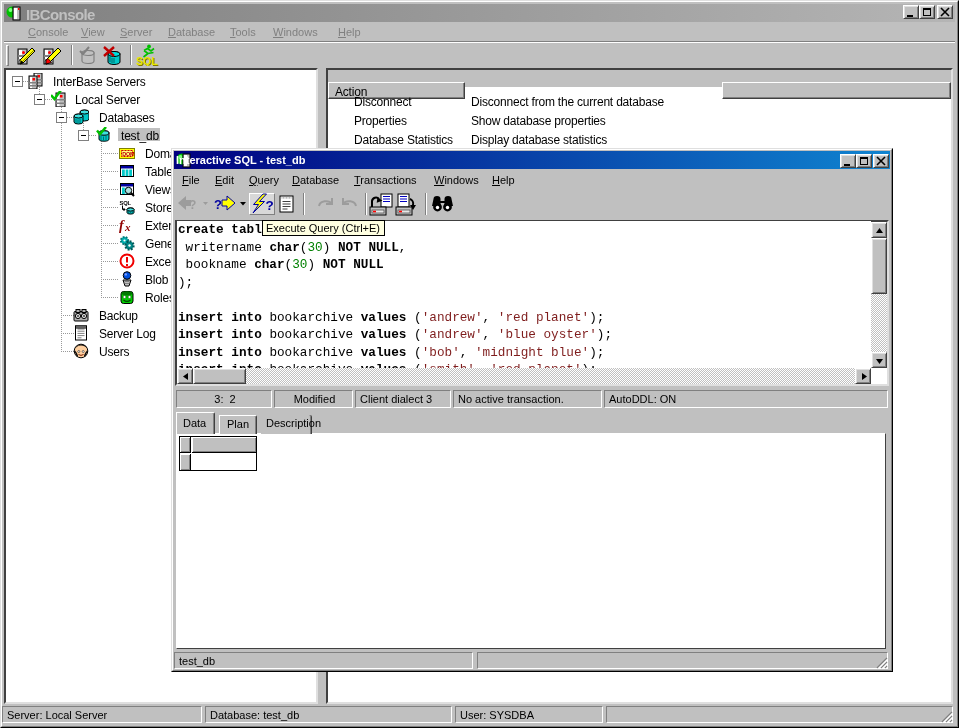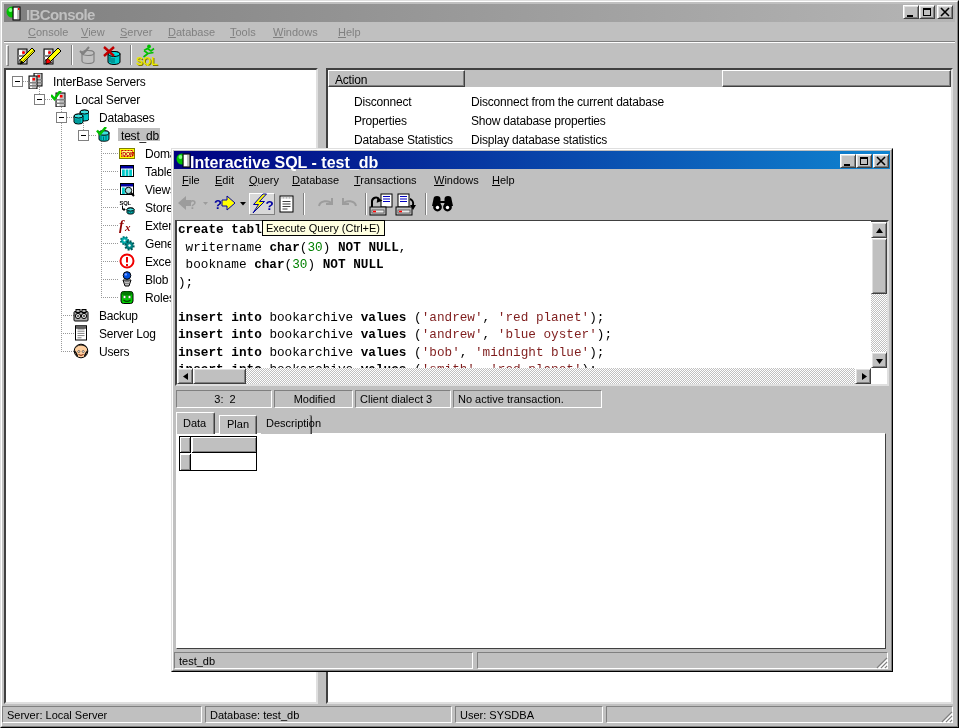--- a/index.html
+++ b/index.html
@@ -7,21 +7,21 @@
 .abs{position:absolute;}
 .btn3d{background:#c0c0c0;border-top:1px solid #fff;border-left:1px solid #fff;border-right:1px solid #404040;border-bottom:1px solid #404040;box-shadow:inset 1px 1px 0 #dfdfdf,inset -1px -1px 0 #808080;}
 .u{text-decoration:underline;}
 .icon{position:absolute;width:16px;height:16px;}
 .dotv{position:absolute;width:1px;background-image:repeating-linear-gradient(to bottom,#999 0 1px,transparent 1px 2px);}
 .doth{position:absolute;height:1px;background-image:repeating-linear-gradient(to right,#999 0 1px,transparent 1px 2px);}
 .expbox{position:absolute;width:11px;height:11px;background:#fff;border:1px solid #808080;}
 .expbox i{position:absolute;left:2px;top:4px;width:5px;height:1px;background:#000;}
 .sbar{position:absolute;background:#c0c0c0;border-top:1px solid #808080;border-left:1px solid #808080;border-bottom:1px solid #fff;border-right:1px solid #fff;}
 .sbar span{position:absolute;left:4px;top:2px;white-space:nowrap;}
-.hdrbtn{position:absolute;background:#c0c0c0;border-top:1px solid #fff;border-left:1px solid #fff;border-right:1px solid #404040;border-bottom:1px solid #404040;box-shadow:inset -1px -1px 0 #808080;}
+.hdrbtn{position:absolute;background:#c0c0c0;border-top:1px solid #fff;border-left:1px solid #fff;border-right:1px solid #404040;border-bottom:1px solid #404040;box-shadow:inset -1px -1px 0 #808080;margin-top:12px;}
 .track{background:repeating-conic-gradient(#fff 0% 25%,#c0c0c0 0% 50%) 0 0/2px 2px;}
 .thumb{position:absolute;background:#c0c0c0;border-top:1px solid #fff;border-left:1px solid #fff;border-right:1px solid #404040;border-bottom:1px solid #404040;box-shadow:inset 1px 1px 0 #dfdfdf,inset -1px -1px 0 #808080;}
 .kw{font-weight:bold;}
 .num{color:#008000;}
 .str{color:#7f1d1d;}
 </style></head>
 <body>
 
 <div class="abs" style="left:0;top:0;width:959px;height:728px;background:#c0c0c0;
  border-top:1px solid #dfdfdf;border-left:1px solid #dfdfdf;border-right:1px solid #000;border-bottom:1px solid #000;"></div>
@@ -348,21 +348,21 @@
 
 <div class="abs" style="left:2px;top:2px;width:716px;height:18px;background:linear-gradient(90deg,#000080,#1084d0);"></div>
 <div class="abs" style="left:4px;top:3px;width:16px;height:16px;">
 <svg width="16" height="16" viewBox="0 0 16 16">
         <circle cx="6" cy="7" r="5.5" fill="#00c000"></circle>
         <circle cx="4.5" cy="5" r="2" fill="#80ff80"></circle>
         <rect x="7" y="2" width="7" height="13" fill="#c0c0c0" stroke="#000" stroke-width="1"></rect>
         <rect x="8" y="3" width="3" height="11" fill="#fff"></rect>
       </svg>
 </div>
-<div class="abs" style="left:18px;top:5px;color:#fff;font-weight:bold;font-size:16px;letter-spacing:0;">Interactive SQL - test_db</div>
+<div class="abs" style="left:4px;top:5px;color:#fff;font-weight:bold;font-size:11px;letter-spacing:0;">Interactive SQL - test_db</div>
 <div class="abs btn3d" style="left:668px;top:5px;width:16px;height:14px;">
       <div class="abs" style="left:3px;top:9px;width:6px;height:2px;background:#000;"></div>
     </div>
 <div class="abs btn3d" style="left:684px;top:5px;width:16px;height:14px;">
       <div class="abs" style="left:3px;top:2px;width:8px;height:8px;border:1px solid #000;border-top-width:2px;"></div>
     </div>
 <div class="abs btn3d" style="left:701px;top:5px;width:16px;height:14px;">
 <svg class="abs" style="left:2px;top:1px;" width="10" height="10" viewBox="0 0 10 10">
         <path d="M1 1 L9 9 M9 1 L1 9" stroke="#000" stroke-width="1.6"></path>
       </svg>
@@ -484,20 +484,23 @@
       </div>
  <div class="sbar" style="left:102px;top:1px;width:79px;height:18px;">
         <span style="left:0;width:79px;text-align:center;">Modified</span>
       </div>
  <div class="sbar" style="left:183px;top:1px;width:96px;height:18px;">
         <span>Client dialect 3</span>
       </div>
  <div class="sbar" style="left:281px;top:1px;width:149px;height:18px;">
         <span>No active transaction.</span>
       </div>
+ <div class="sbar" style="left:432px;top:1px;width:284px;height:18px;">
+        <span>AutoDDL: ON</span>
+      </div>
 </div>
 
 <div id="tabs" class="abs" style="left:4px;top:263px;width:712px;height:240px;">
  <div class="abs" style="left:0;top:21px;width:710px;height:216px;background:#fff;
   border-top:1px solid #fff;border-left:1px solid #fff;border-right:1px solid #404040;border-bottom:1px solid #404040;"></div>
  <div class="abs" style="left:0;top:0;width:39px;height:22px;background:#c0c0c0;border-top:1px solid #fff;border-left:1px solid #fff;border-right:1px solid #404040;box-shadow:inset -1px 0 0 #808080;border-top-right-radius:2px;">
         <span class="abs" style="left:6px;top:4px;">Data</span>
       </div>
  <div class="abs" style="left:43px;top:3px;width:38px;height:19px;background:#c0c0c0;border-top:1px solid #fff;border-left:1px solid #fff;border-right:1px solid #404040;box-shadow:inset -1px 0 0 #808080;border-top-right-radius:2px;">
         <span class="abs" style="left:7px;top:2px;">Plan</span>

